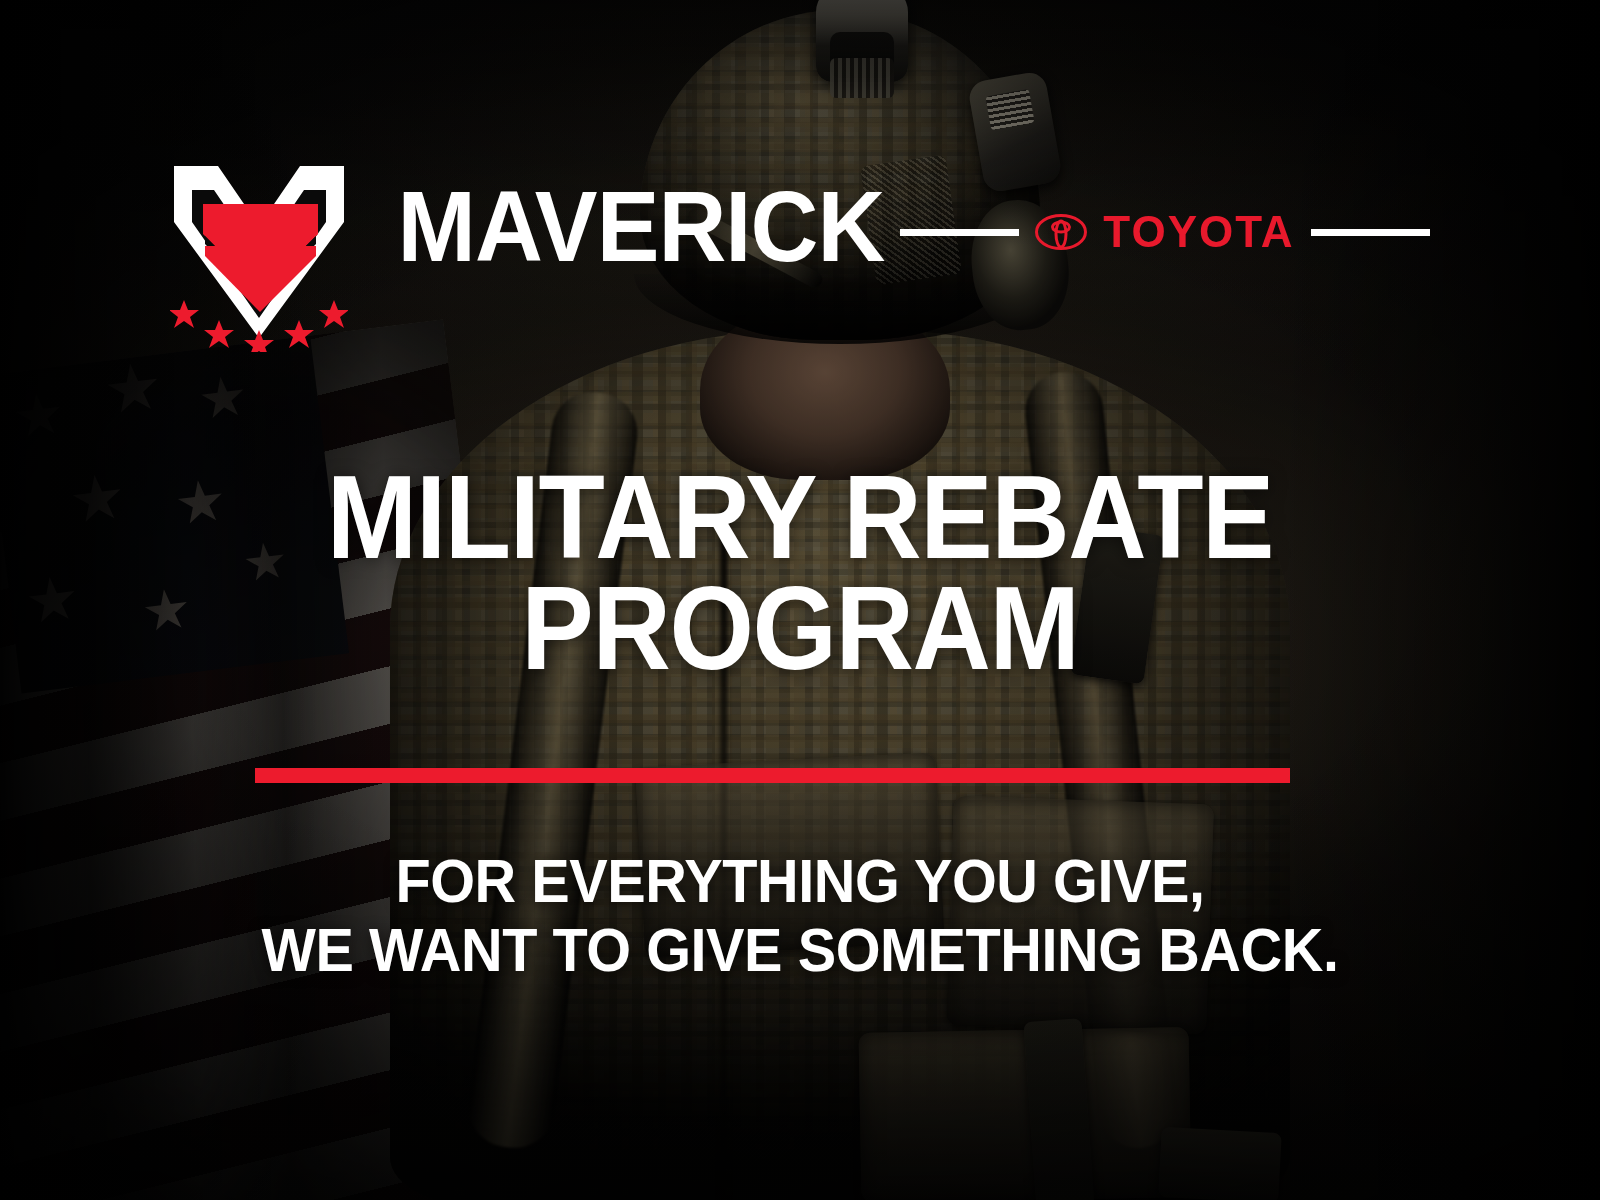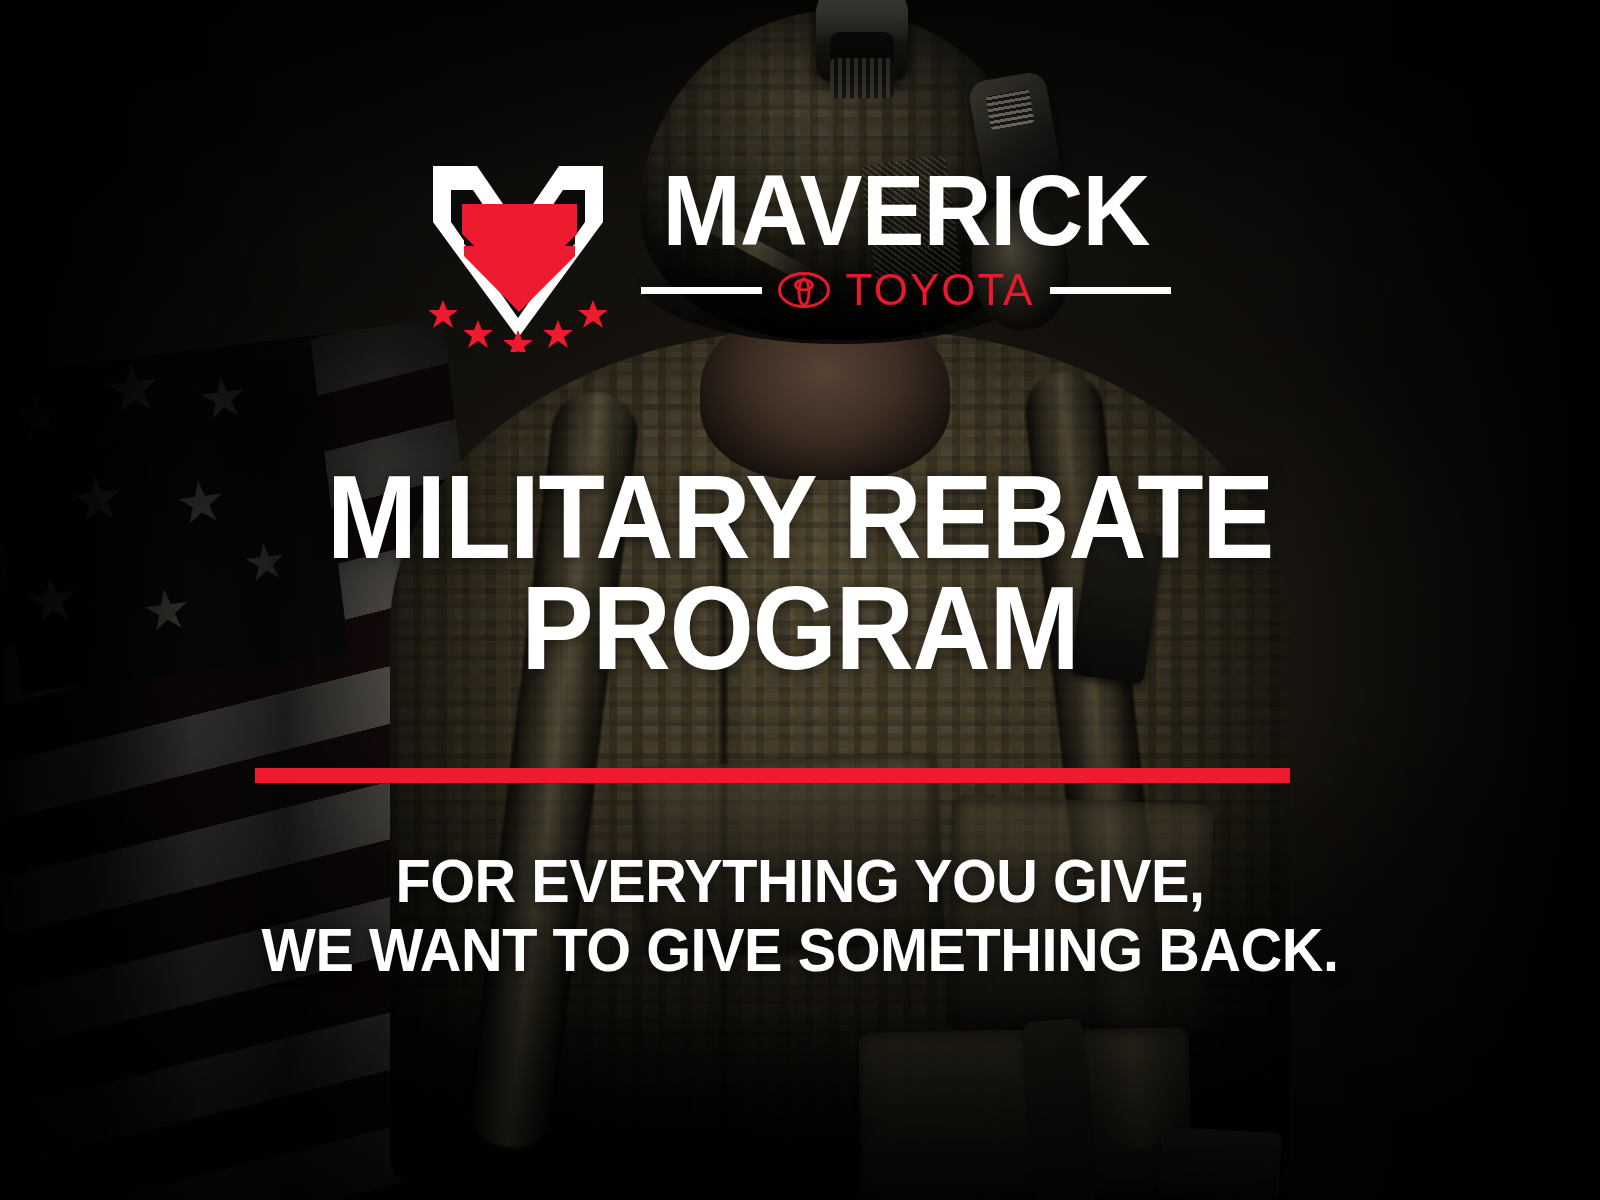--- a/index.html
+++ b/index.html
@@ -217,36 +217,36 @@
   .content{position:absolute;inset:0;z-index:5;}
 
   
   .logo-lockup{
     position:absolute;top:160px;left:0;width:1600px;height:200px;
     display:flex;justify-content:center;align-items:flex-start;gap:34px;
   }
   .chevron-mark{position:relative;width:178px;height:192px;flex:0 0 auto;}
   .chevron-mark svg{display:block;width:100%;height:100%;}
 
-  .wordmark-col{display:flex;flex-direction:column;align-items:center;padding-top:4px;}
+  .wordmark-col{display:flex;flex-direction:row;align-items:center;padding-top:4px;margin-top:16px;}
   .wordmark{
     font-family:"Liberation Sans", sans-serif;
     font-weight:700;font-size:100px;line-height:.92;color:#fff;
     letter-spacing:-1px;transform:scaleX(.94);transform-origin:center;
     white-space:nowrap;
   }
   .toyota-row{
     display:flex;align-items:center;gap:16px;margin-top:12px;width:530px;justify-content:center;
   }
   .rule{height:7px;background:#fff;flex:1 1 auto;min-width:60px;}
   .toyota-emblem{width:52px;height:36px;flex:0 0 auto;}
   .toyota-emblem svg{display:block;width:100%;height:100%;}
   .toyota-word{
     font-family:"Liberation Sans", sans-serif;
-    font-weight:400;font-size:44px;letter-spacing:2px;color:#E8192C;
+    font-weight:700;font-size:44px;letter-spacing:2px;color:#E8192C;
     line-height:1;white-space:nowrap;
   }
 
   
   .headline{
     position:absolute;top:462px;left:0;width:1600px;text-align:center;
     color:#fff;font-weight:700;
     font-size:118px;line-height:.94;letter-spacing:-1.5px;
     transform:scaleX(.92);transform-origin:center top;
     text-shadow:0 2px 18px rgba(0,0,0,.55);

